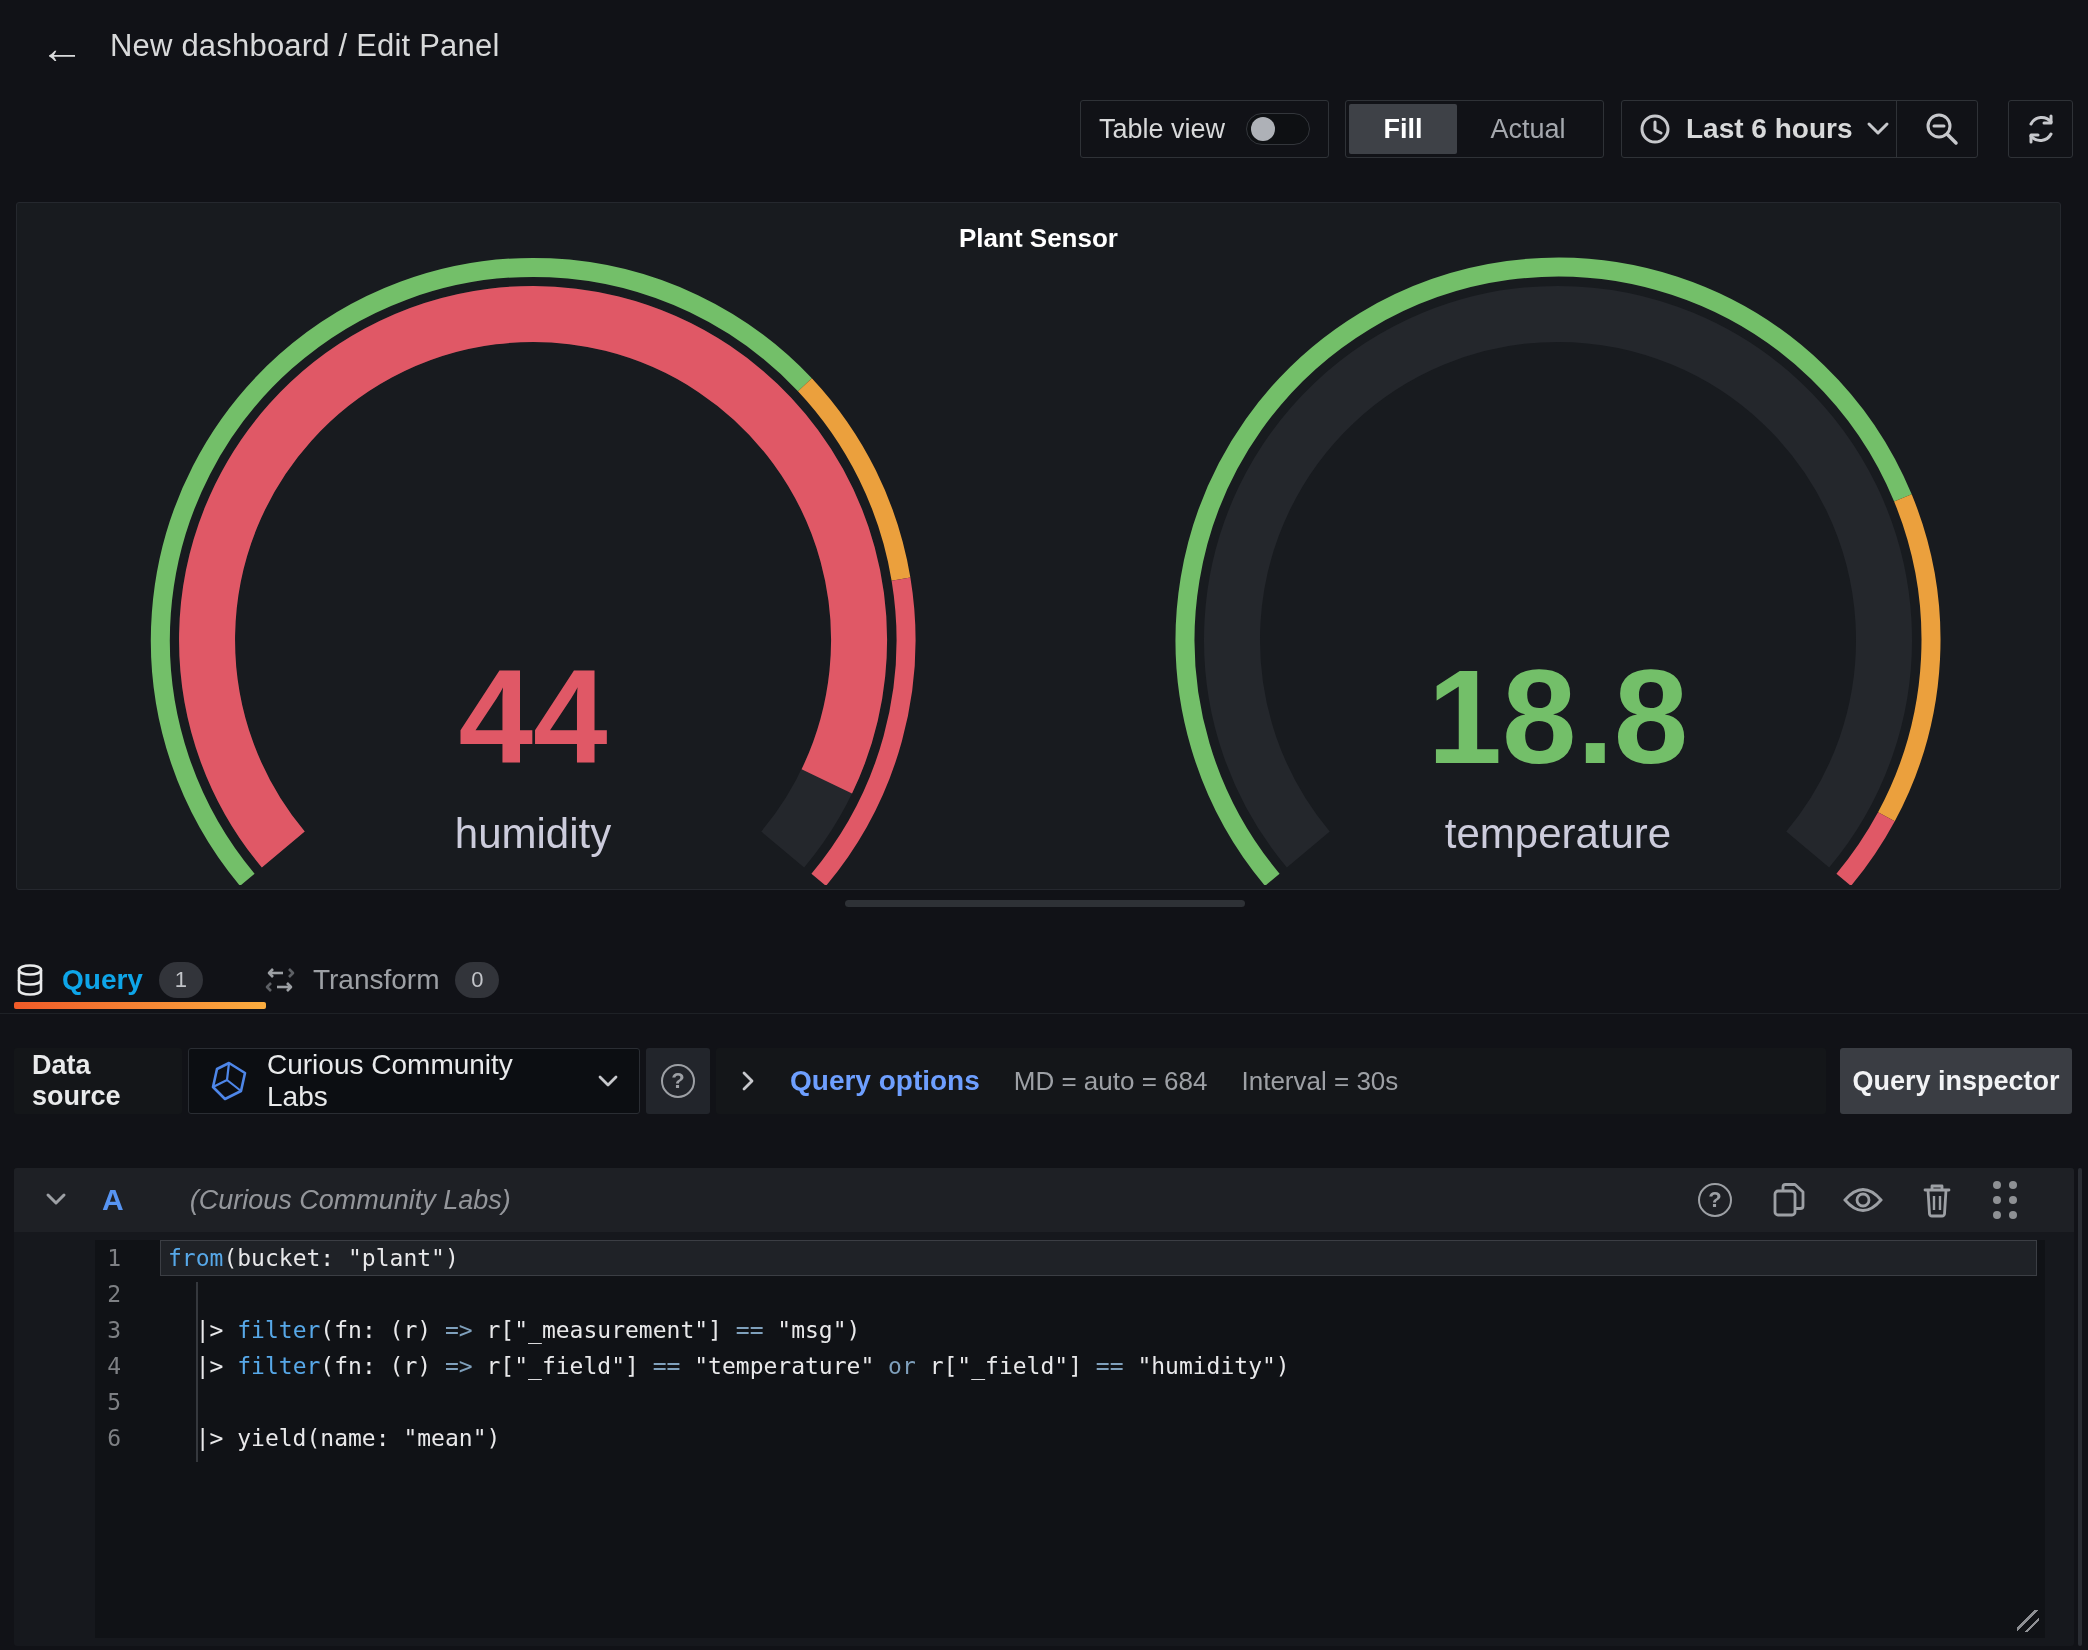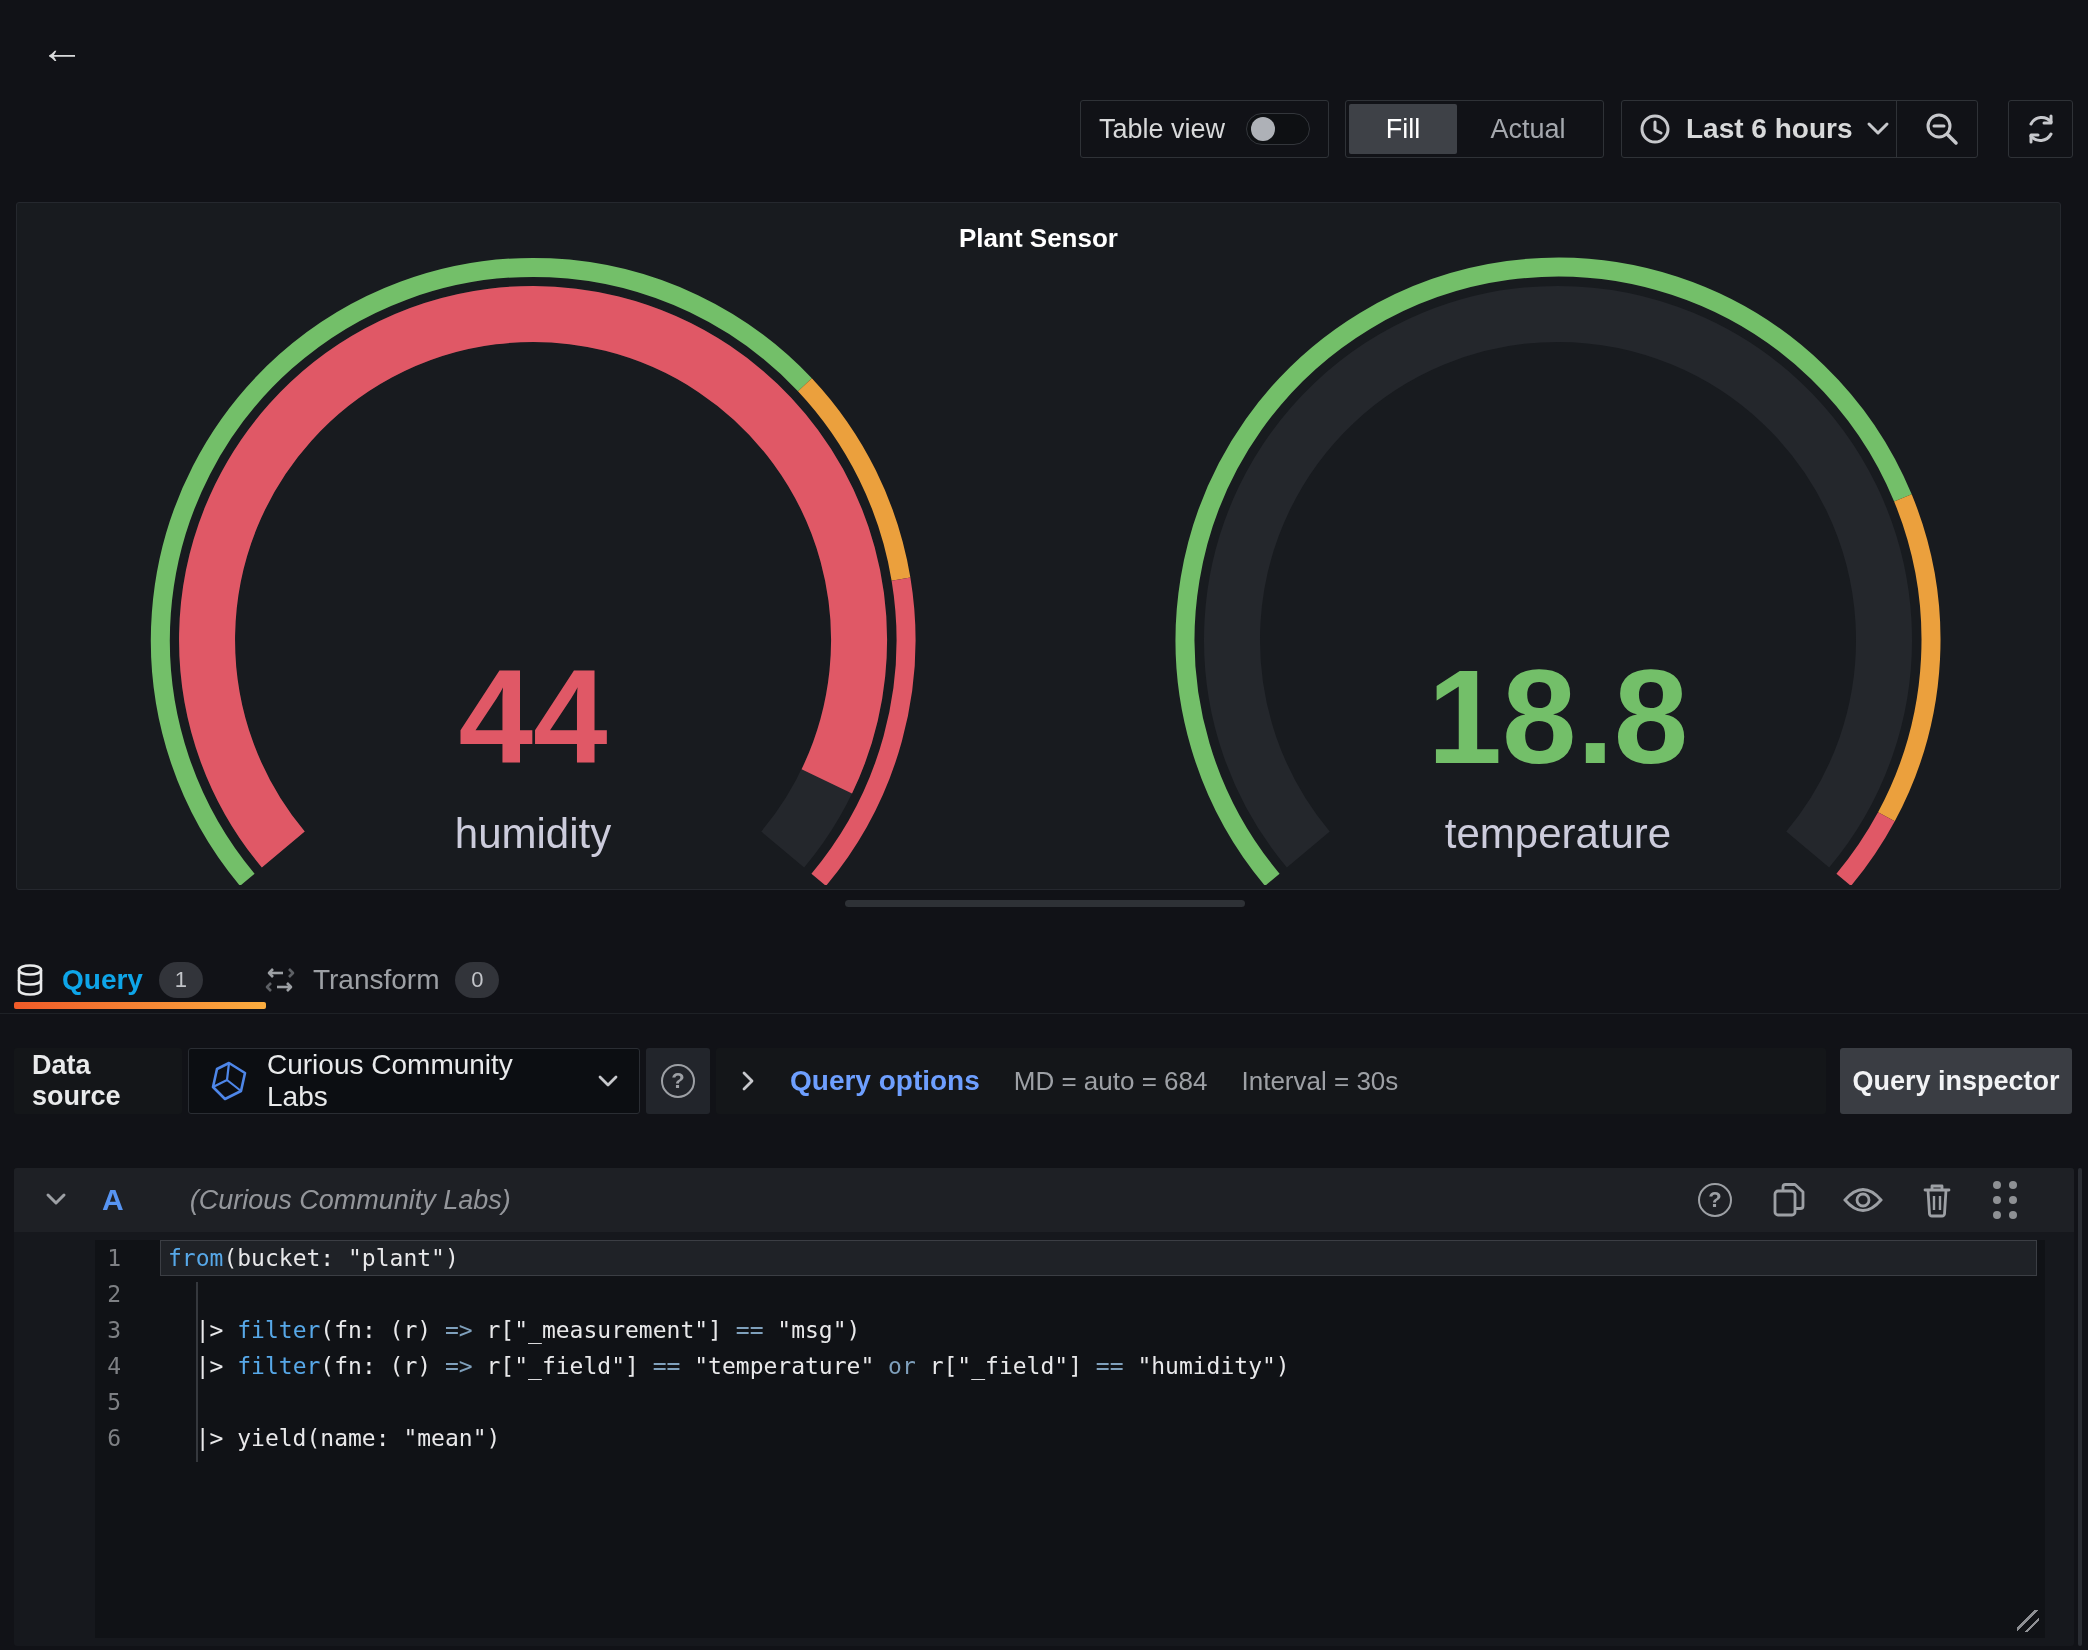--- a/index.html
+++ b/index.html
@@ -16,21 +16,21 @@
 
   
   .tb-box { position:absolute; height:58px; top:100px; border:1px solid #2F3237; border-radius:3px;
             display:flex; align-items:center; background:#111217; }
   .tableview { left:1080px; width:249px; padding:0 18px; justify-content:space-between; }
   .tableview .lbl { font-size:27px; color:#D8D9DA; }
   .toggle { width:64px; height:32px; border-radius:16px; background:#0E1013; border:1px solid #33363B; position:relative; cursor:pointer; }
   .toggle .knob { position:absolute; left:4px; top:3px; width:24px; height:24px; border-radius:50%; background:#AEB1B7; }
   .segmented { left:1345px; width:259px; padding:3px; }
   .seg { height:50px; display:flex; align-items:center; justify-content:center; font-size:27px; border-radius:2px; cursor:pointer; }
-  .seg.active { background:#3E4147; color:#FFFFFF; font-weight:400; width:108px; }
+  .seg.active { background:#3E4147; color:#FFFFFF; font-weight:700; width:108px; }
   .seg.inactive { color:#A5A8AE; width:142px; }
   .timebox { left:1621px; width:357px; padding:0 16px; gap:14px; cursor:pointer; }
   .timebox .lbl { font-size:28px; font-weight:600; color:#D8D9DA; white-space:nowrap; }
   .time-divider { position:absolute; left:1896px; top:101px; width:1px; height:56px; background:#2F3237; }
   .zoomout { position:absolute; left:1906px; top:100px; width:72px; height:58px; display:flex; align-items:center; justify-content:center; cursor:pointer; }
   .refreshbox { left:2008px; width:65px; justify-content:center; cursor:pointer; }
 
   
   .panel { position:absolute; left:16px; top:202px; width:2045px; height:688px;
            background:#181B1F; border:1px solid #25282E; border-radius:3px; }
@@ -104,20 +104,21 @@
   .grip-dots i { width:8px; height:8px; border-radius:50%; background:#8E9094; place-self:center; }
 
   .qhelp-circle { width:34px; height:34px; border:2.5px solid #9DA0A5; border-radius:50%;
                   color:#9DA0A5; font-size:22px; font-weight:700; display:flex; align-items:center; justify-content:center; }
 </style>
 </head>
 <body>
 
 <div class="topnav">
   <div class="back-btn">←</div>
+  <div class="nav-title">New dashboard / Edit Panel</div>
 </div>
 
 <div class="tb-box tableview">
   <span class="lbl">Table view</span>
   <span class="toggle">
       <span class="knob"></span>
     </span>
 </div>
 
 <div class="tb-box segmented">

